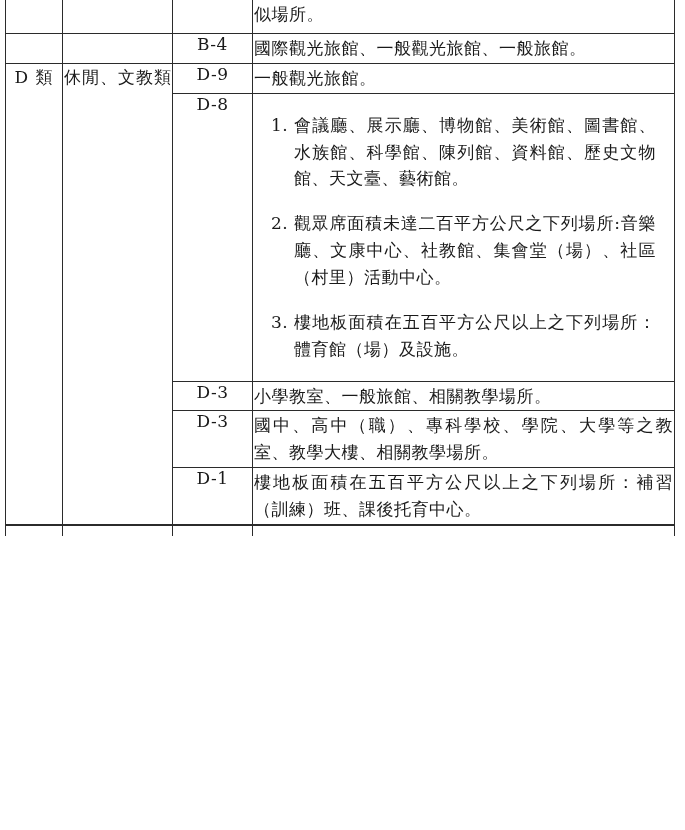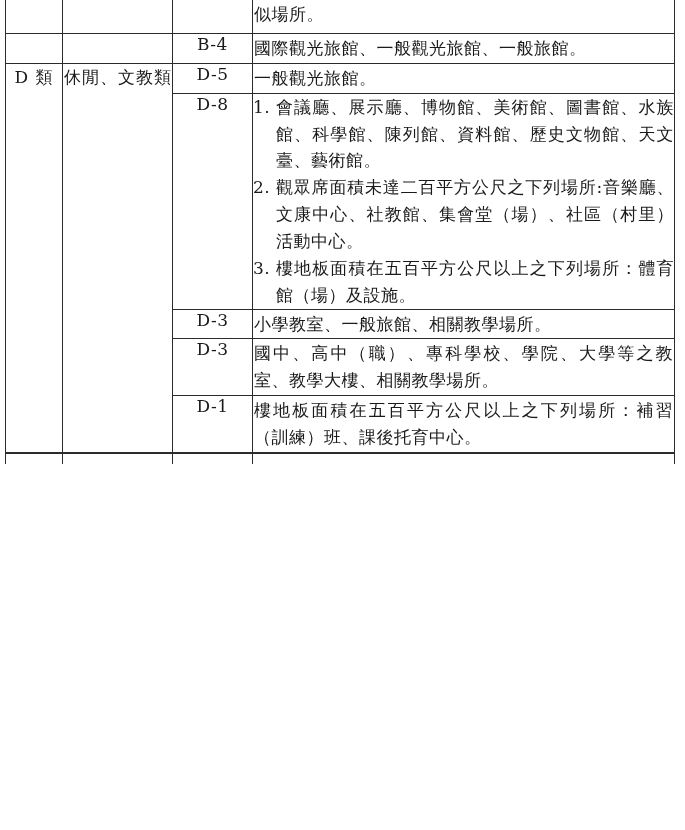--- a/index.html
+++ b/index.html
@@ -79,21 +79,21 @@
   
   ol.sub-list {
     margin: 0;
     padding: 0;
     list-style: none;
     counter-reset: subitem;
   }
   ol.sub-list > li {
     position: relative;
     padding-left: 23px;
-    margin: 0;
+    margin: 18px;
     counter-increment: subitem;
   }
   ol.sub-list > li::before {
     content: counter(subitem) ".";
     position: absolute;
     left: 0;
     top: 0;
     width: 20px;
     text-align: left;
     font-family: "DejaVu Serif", "Liberation Serif", serif;
@@ -136,21 +136,21 @@
         <td class="catname-cell"></td>
         <td class="code-cell">B-4</td>
         <td class="desc-cell">
           <p>國際觀光旅館、一般觀光旅館、一般旅館。</p>
         </td>
       </tr>
 
       <tr>
         <td class="cat-cell" rowspan="5">D 類</td>
         <td class="catname-cell" rowspan="5">休閒、文教類</td>
-        <td class="code-cell">D-5</td>
+        <td class="code-cell">D-9</td>
         <td class="desc-cell">
           <p>一般觀光旅館。</p>
         </td>
       </tr>
 
       <tr>
         <td class="code-cell">D-8</td>
         <td class="desc-cell">
           <ol class="sub-list">
             <li>會議廳、展示廳、博物館、美術館、圖書館、水族館、科學館、陳列館、資料館、歷史文物館、天文臺、藝術館。</li>

